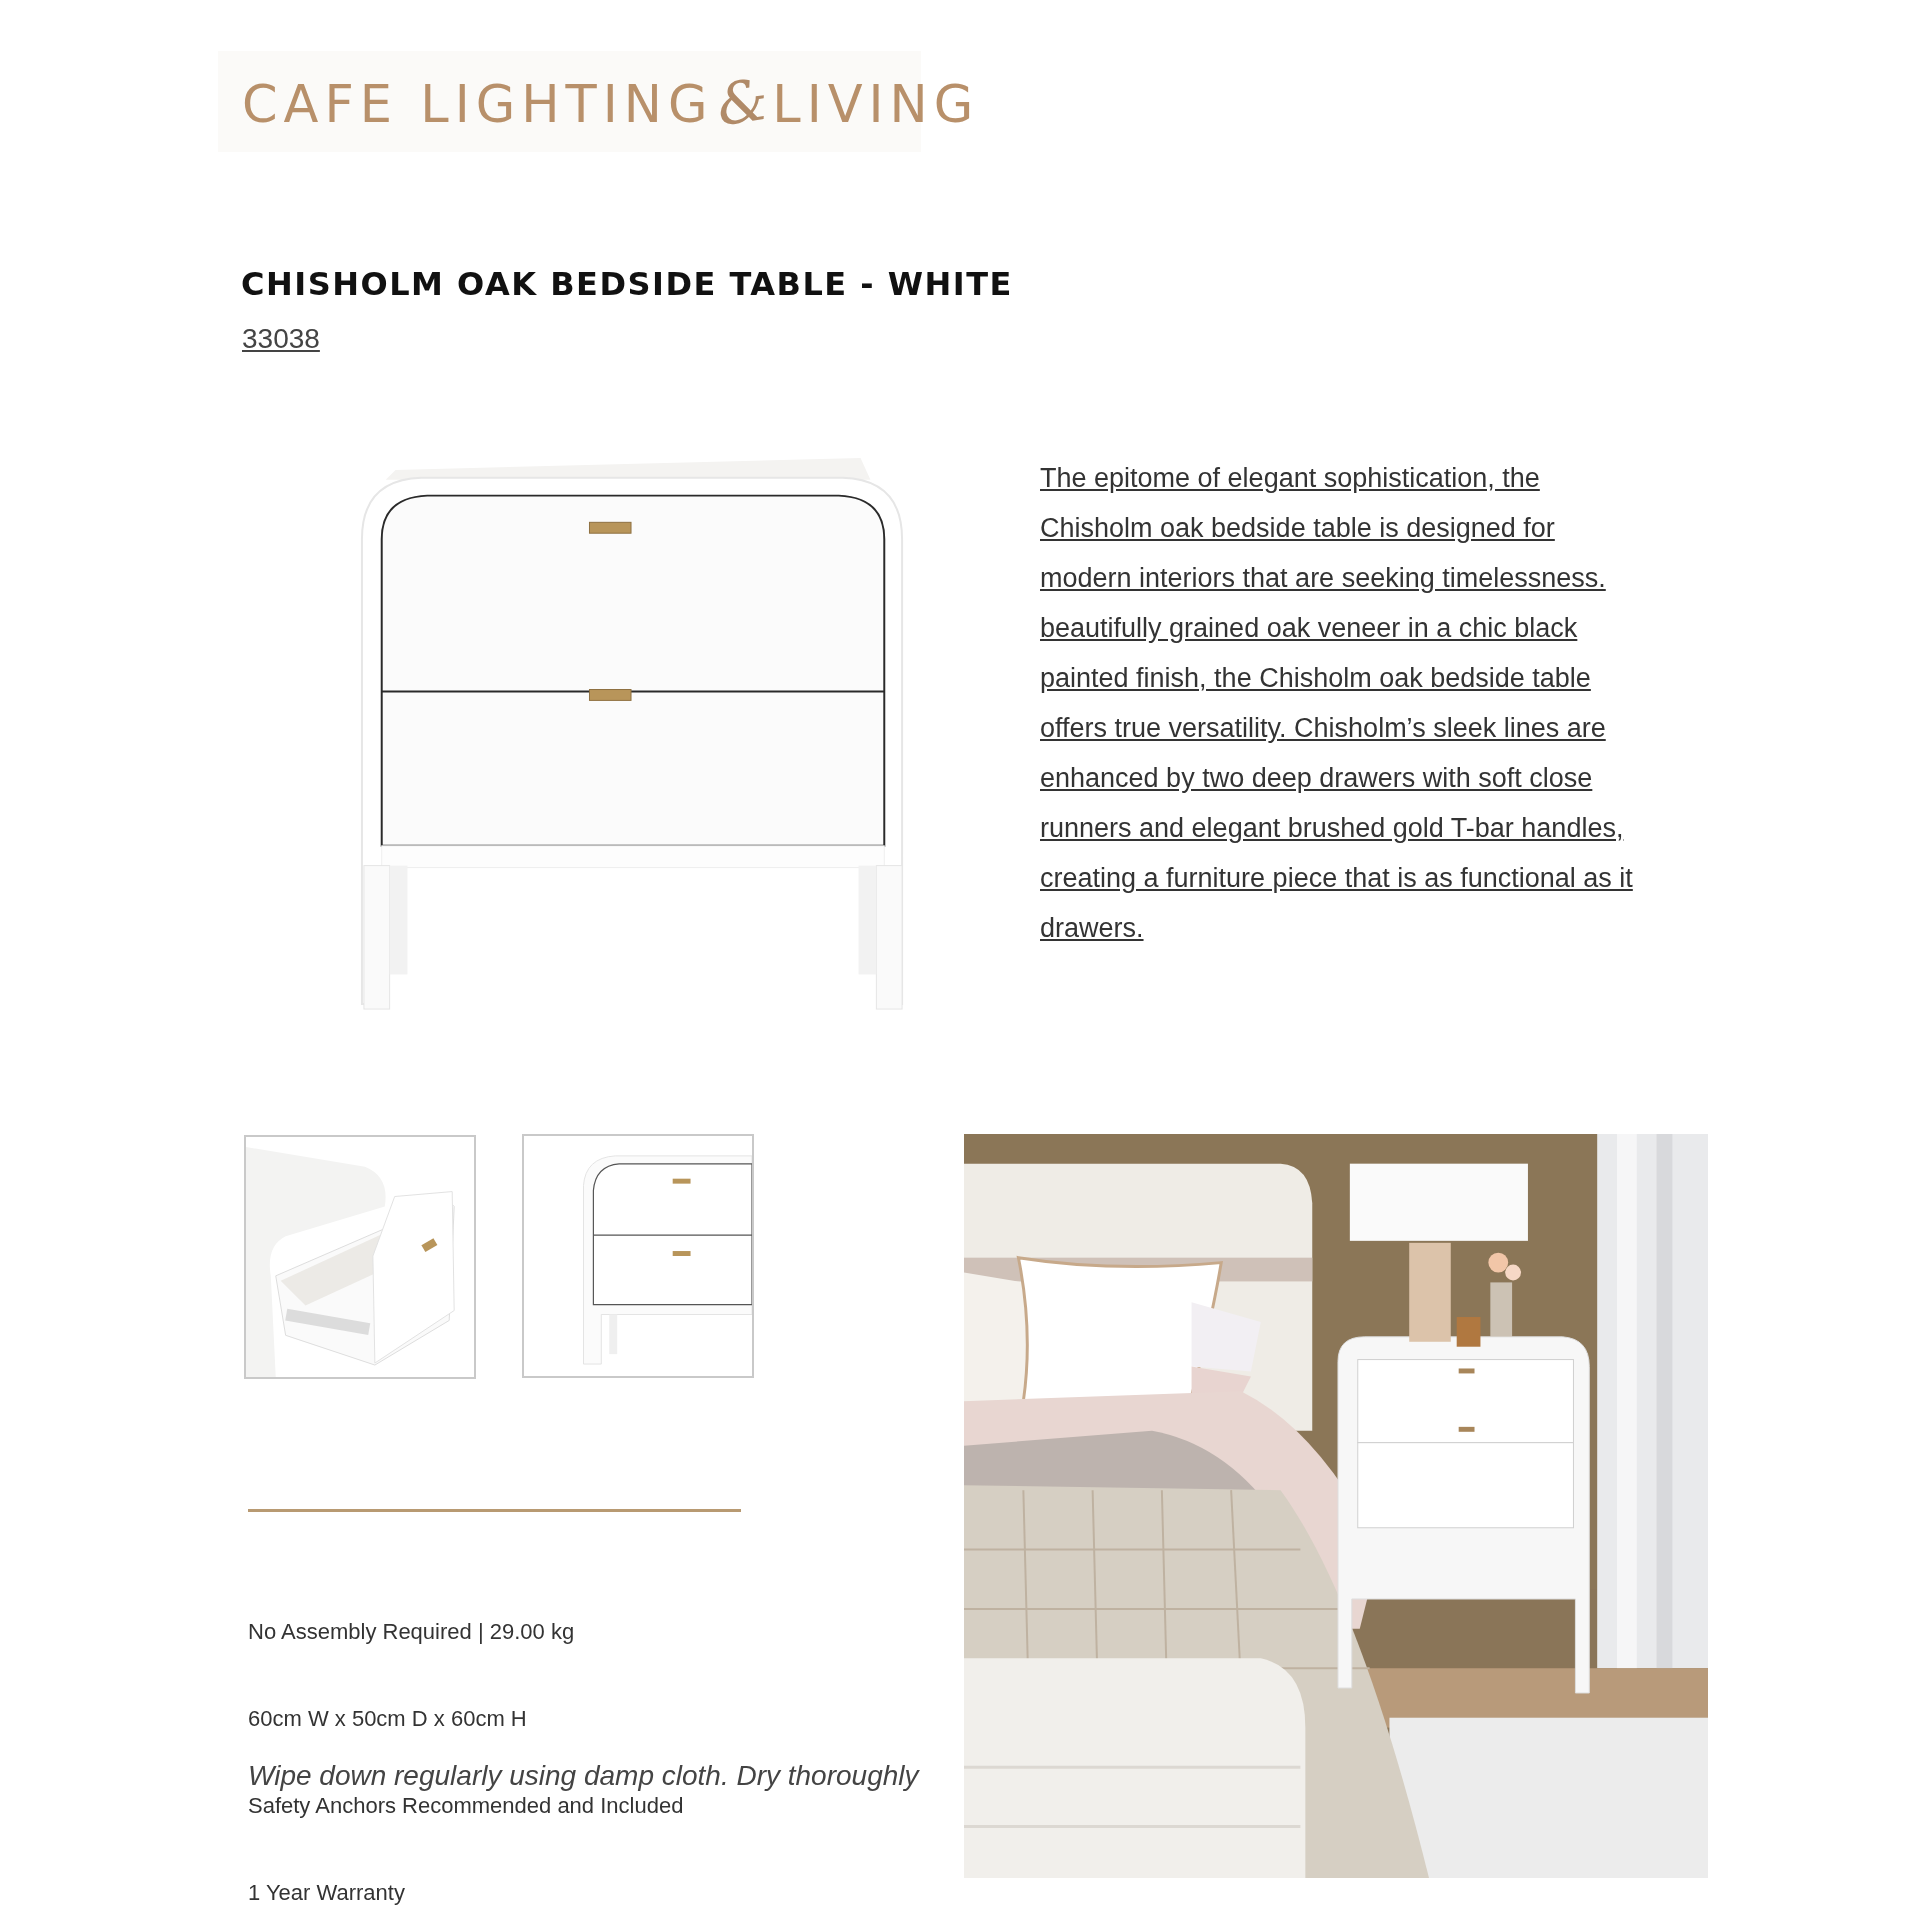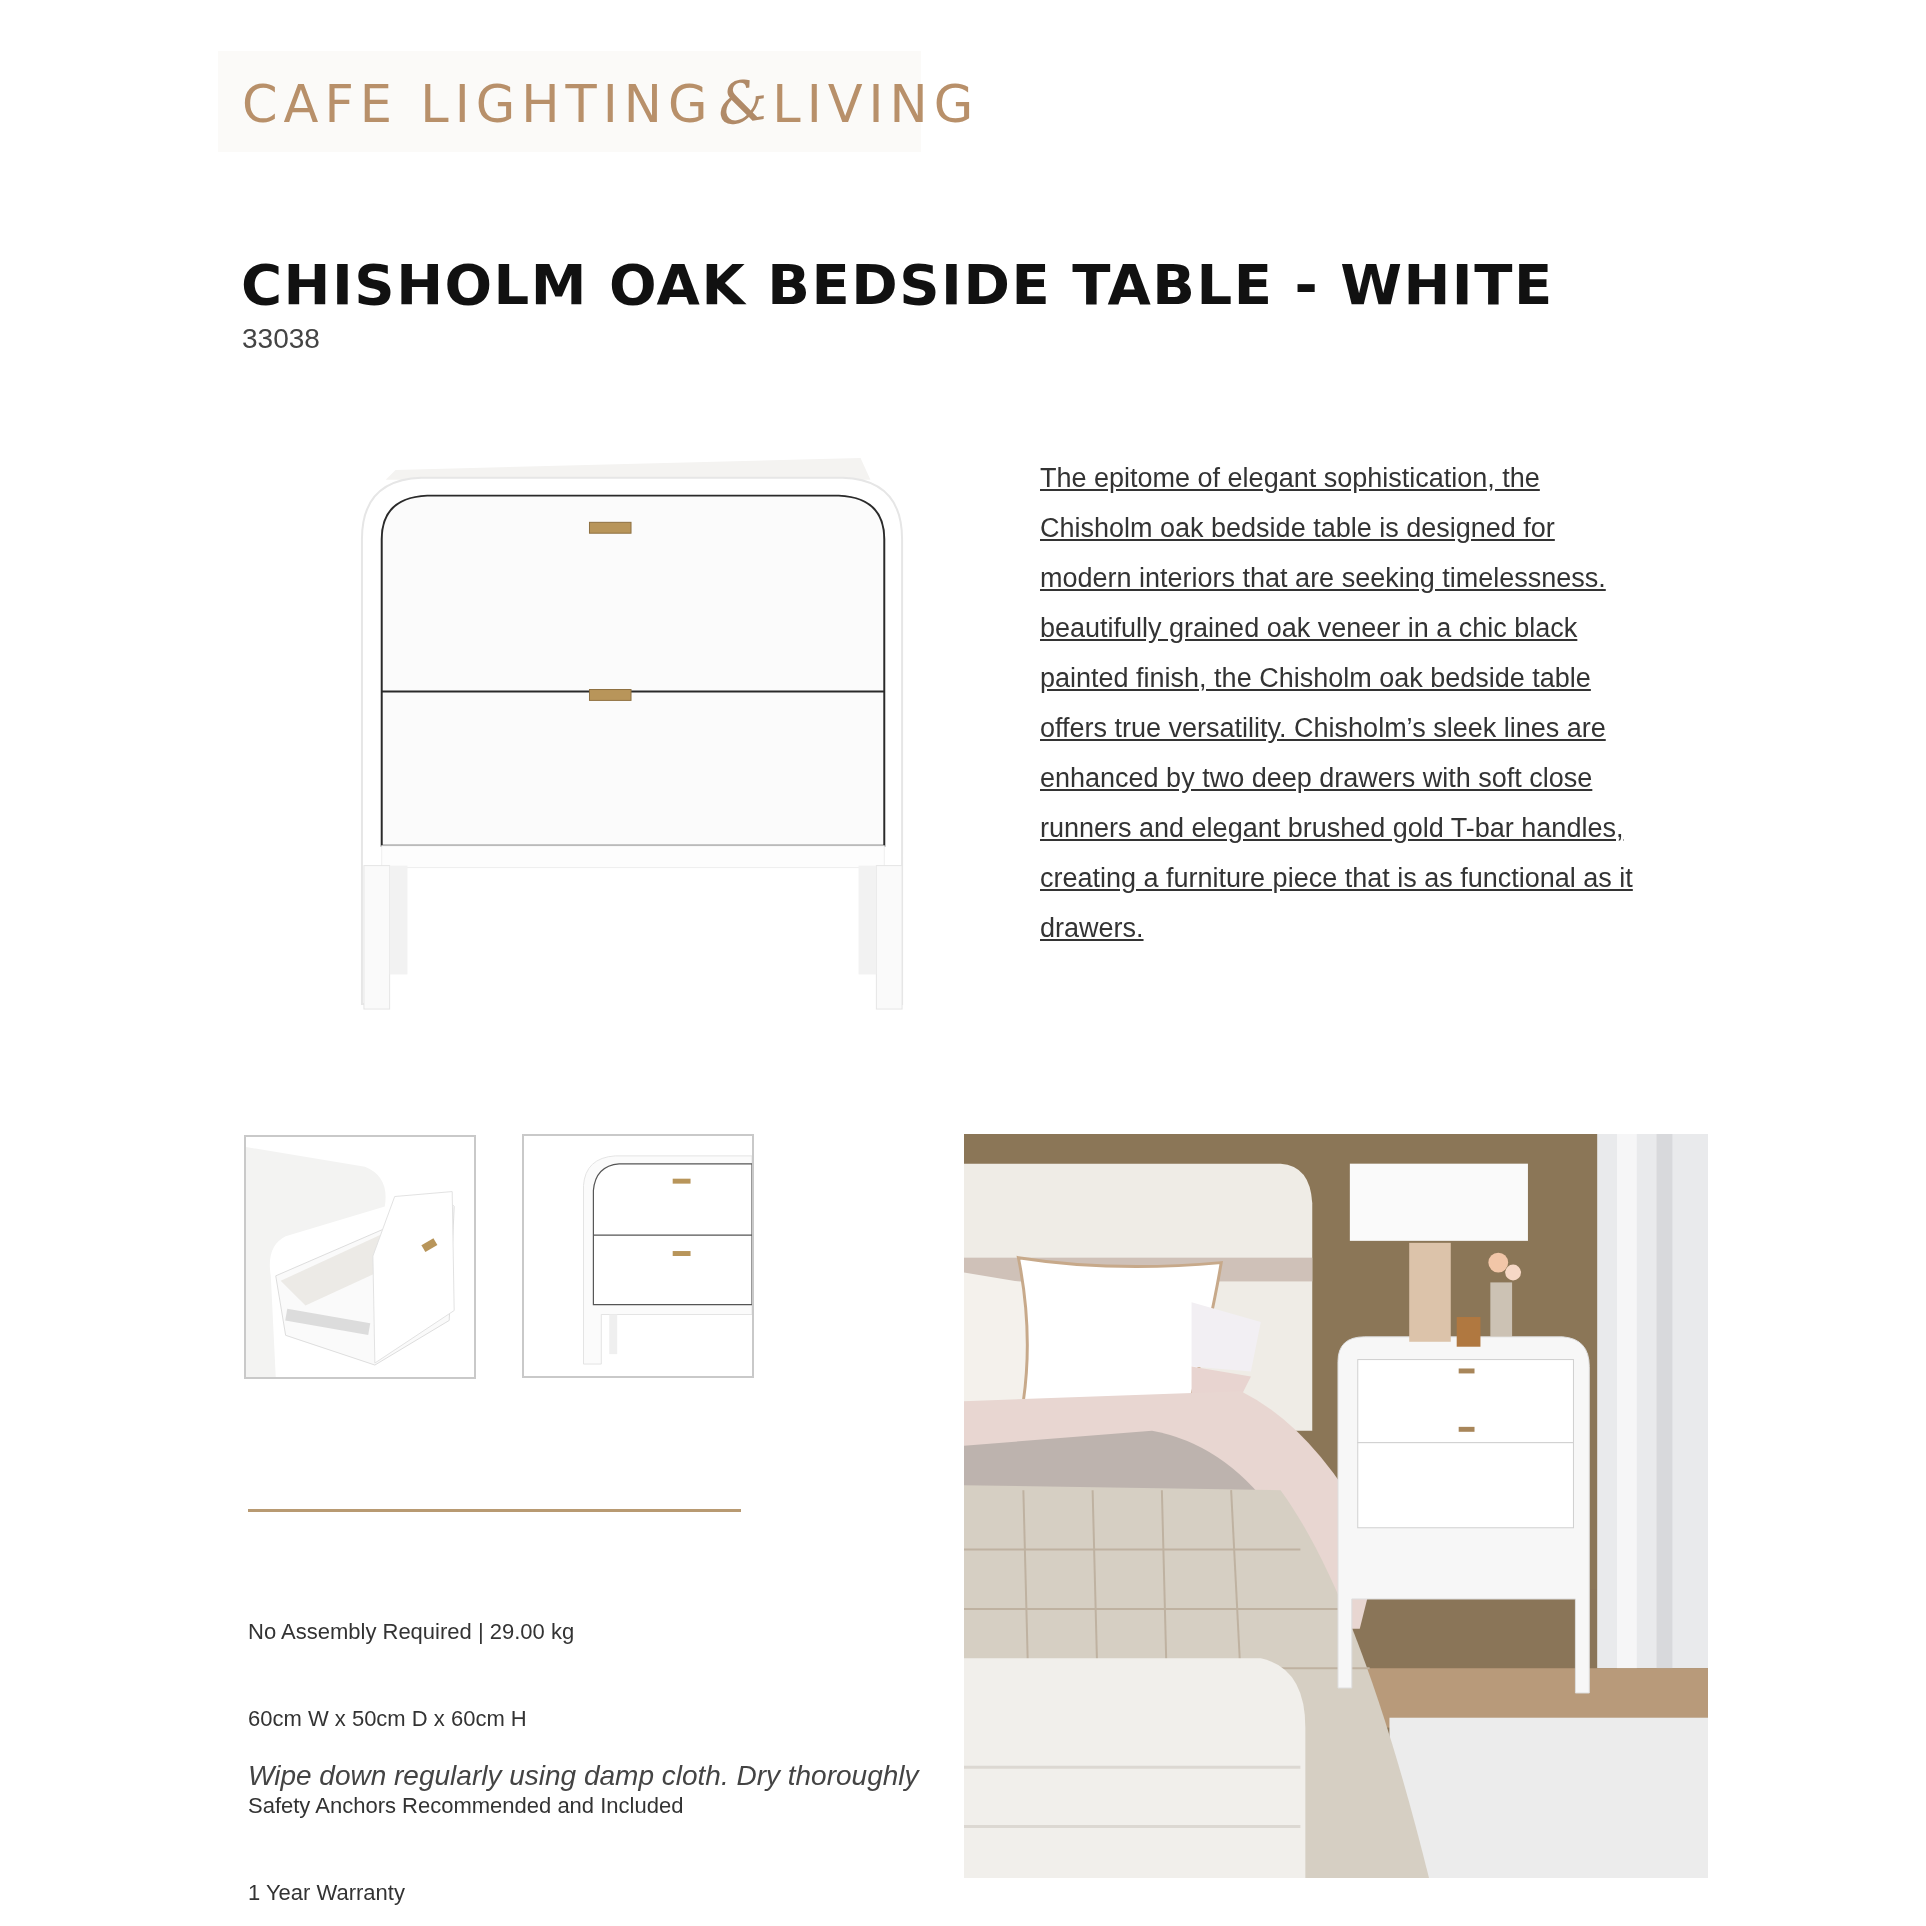--- a/index.html
+++ b/index.html
@@ -8,23 +8,23 @@
   .abs { position:absolute; }
 
   
   .logo-box { left:218px; top:51px; width:703px; height:101px; background:#fbfaf8; }
   .logo-text { left:242px; top:75px; font-size:51px; letter-spacing:6px; color:#b8906a;
                font-family:"DejaVu Sans", sans-serif; font-weight:400; white-space:nowrap; line-height:55px; }
   .logo-amp { font-family:"DejaVu Serif", serif; font-style:italic; font-size:57px; color:#b08a68;
               letter-spacing:0; margin:0 4px; display:inline-block; transform:rotate(-8deg); }
 
   
-  .title { left:241px; top:255px; font-size:56px; font-weight:700; letter-spacing:1.5px; color:#111;
+  .title { left:241px; top:255px; font-size:32px; font-weight:700; letter-spacing:1.5px; color:#111;
            font-family:"DejaVu Sans", sans-serif; white-space:nowrap; line-height:59px; }
-  .sku { left:242px; top:322px; font-size:28px; color:#444; font-weight:300; line-height:34px; }
+  .sku { left:242px; top:322px; font-size:28px; color:#444; font-weight:300; line-height:34px;text-decoration:underline; }
 
   
   .hero { left:356px; top:450px; width:554px; height:574px; }
 
   
   .desc { left:1040px; top:453px; width:693px; font-size:27px; line-height:50px; color:#333; }
   .desc-line { display:block; white-space:nowrap;text-decoration:underline; }
 
   
   .thumb { width:228px; height:240px; border:2px solid #c9c9c9; background:#fff; overflow:hidden; }

